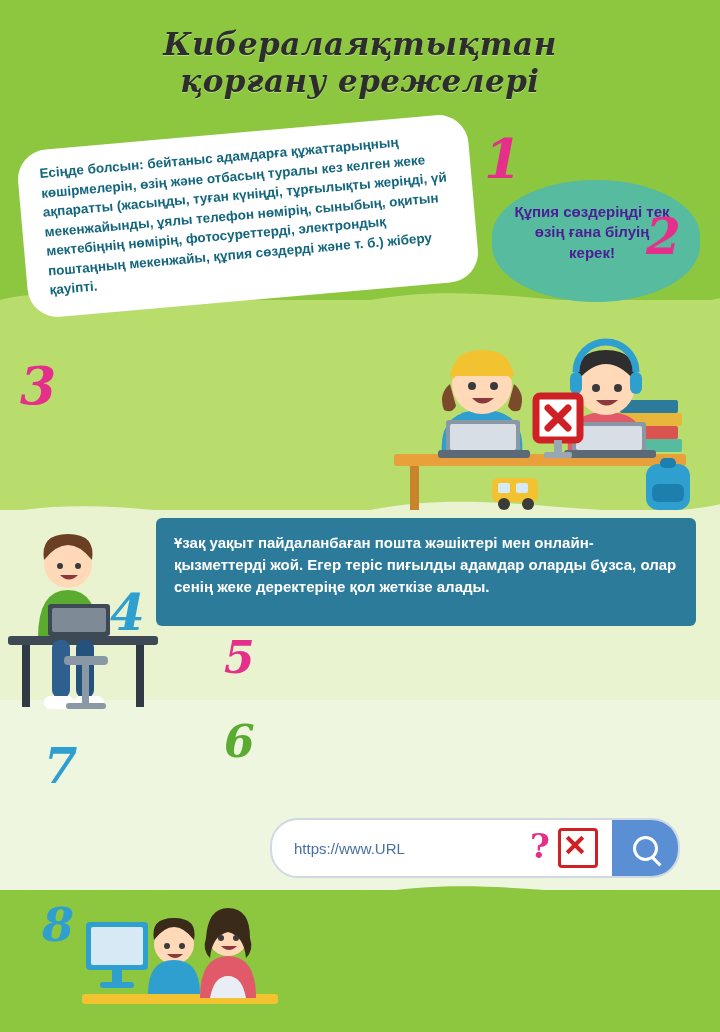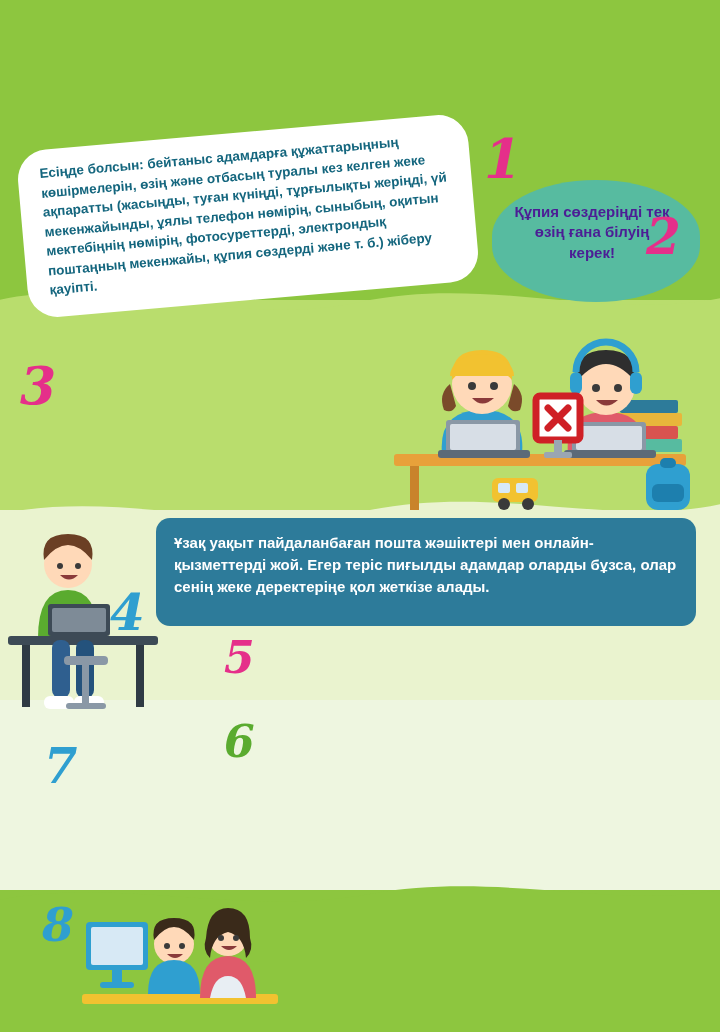--- a/index.html
+++ b/index.html
@@ -102,21 +102,21 @@
     font-weight: bold;
     line-height: 1.42;
     text-align: right;
   }
   .b4 {
     top: 518px;
     left: 156px;
     width: 540px;
     height: 108px;
     background: #2d7b9a;
-    border-radius: 14px;
+    border-radius: 6px;
     color: #ffffff;
     font-size: 15px;
     font-weight: bold;
     line-height: 1.45;
     padding: 14px 18px;
   }
   .b5 {
     top: 636px;
     left: 270px;
     width: 420px;
@@ -263,20 +263,24 @@
     <svg viewBox="0 0 740 60" preserveAspectRatio="none">
       <path d="M0,34 C130,4 250,56 380,28 C510,2 630,48 740,20 L740,60 L0,60 Z" fill="#eaf3cf"></path>
     </svg>
   </div>
   <div class="wave" style="top:862px">
     <svg viewBox="0 0 740 60" preserveAspectRatio="none">
       <path d="M0,40 C120,12 250,56 380,32 C510,8 630,50 740,26 L740,60 L0,60 Z" fill="#8dc63f"></path>
     </svg>
   </div>
 
+  <div class="title">
+    <span class="l1">Кибералаяқтықтан</span>
+    <span class="l2">қорғану ережелері</span>
+  </div>
 
   <div class="art" style="top:288px; left:388px; width:320px; height:224px;">
     <svg viewBox="0 0 320 224" width="320" height="224">
 
       <rect x="232" y="112" width="58" height="13" rx="2" fill="#2d7b9a"></rect>
       <rect x="228" y="125" width="66" height="13" rx="2" fill="#e8b63b"></rect>
       <rect x="234" y="138" width="56" height="13" rx="2" fill="#d9534f"></rect>
       <rect x="226" y="151" width="68" height="13" rx="2" fill="#57bba0"></rect>
 
       <rect x="6" y="166" width="292" height="12" rx="3" fill="#e8a13a"></rect>
@@ -432,14 +436,22 @@
 
   <div class="num n1">1</div>
   <div class="num n2">2</div>
   <div class="num n3">3</div>
   <div class="num n4">4</div>
   <div class="num n5">5</div>
   <div class="num n6">6</div>
   <div class="num n7">7</div>
   <div class="num n8">8</div>
 
+  <div class="searchbar">
+    <div class="search-url">https://www.URL</div>
+    <div class="search-q">?</div>
+    <div class="search-x"></div>
+    <div class="search-go">
+      <div class="mag"></div>
+    </div>
+  </div>
 
 </div>
 
 </body></html>

